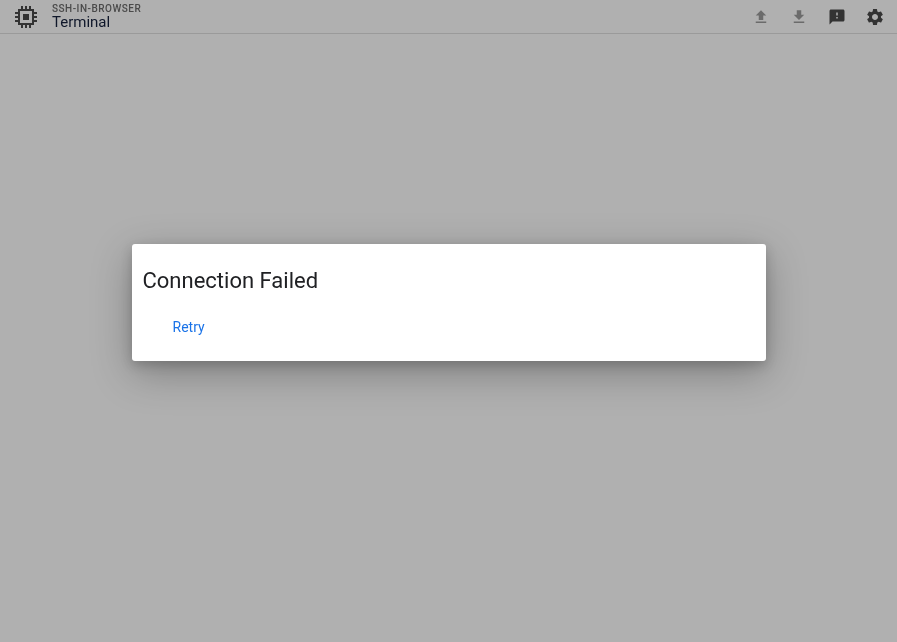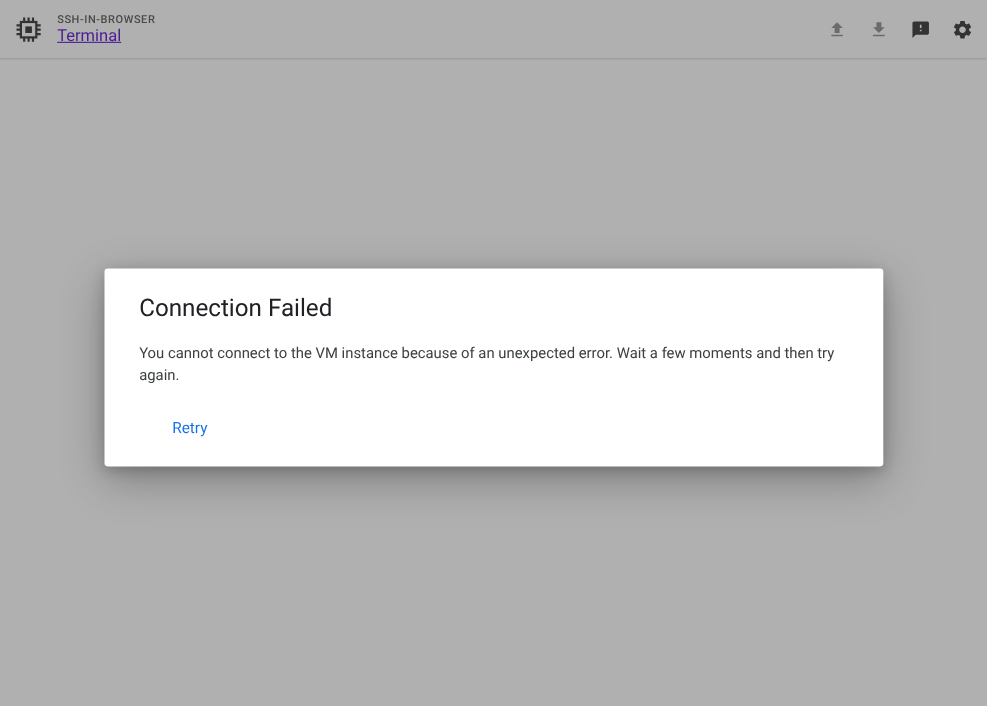--- a/index.html
+++ b/index.html
@@ -10,21 +10,21 @@
     body {
       font-family: 'Roboto', 'Helvetica Neue', Arial, sans-serif;
       background: #b0b0b0;
       width: 897px;
       height: 642px;
       overflow: hidden;
       position: relative;
     }
     .header {
       background: #b0b0b0;
-      height: 54px;
+      height: 34px;
       display: flex;
       align-items: center;
       padding: 0 12px;
       border-bottom: 1px solid #9a9a9a;
     }
     .header-left {
       display: flex;
       align-items: center;
       gap: 12px;
     }
@@ -42,23 +42,22 @@
       line-height: 1.1;
     }
     .header-subtitle {
       font-size: 10px;
       color: #4a4a4a;
       letter-spacing: 0.5px;
       font-weight: 500;
     }
     .header-title {
       font-size: 15px;
-      color: #4c1d95;
+      color: #0f172a;
       font-weight: 400;
-      text-decoration: underline;
     }
     .header-right {
       margin-left: auto;
       display: flex;
       align-items: center;
       gap: 18px;
     }
     .header-icon {
       width: 20px;
       height: 20px;
@@ -77,24 +76,24 @@
       left: 0;
       right: 0;
       bottom: 0;
       display: flex;
       align-items: flex-start;
       justify-content: center;
       padding-top: 198px;
     }
     .dialog {
       background: #fff;
-      width: 708px;
+      width: 634px;
       border-radius: 3px;
       box-shadow: 0 12px 40px rgba(0,0,0,0.28), 0 4px 12px rgba(0,0,0,0.18);
-      padding: 24px 24px 18px 32px;
+      padding: 24px 24px 18px 11px;
     }
     .dialog-title {
       font-size: 22px;
       font-weight: 400;
       color: #202124;
       margin-bottom: 18px;
     }
     .dialog-message {
       font-size: 13.5px;
       color: #3c4043;
@@ -171,18 +170,17 @@
       <svg width="20" height="20" viewBox="0 0 24 24" fill="currentColor">
         <path d="M19.14 12.94c.04-.3.06-.61.06-.94 0-.32-.02-.64-.07-.94l2.03-1.58c.18-.14.23-.41.12-.61l-1.92-3.32c-.12-.22-.37-.29-.59-.22l-2.39.96c-.5-.38-1.03-.7-1.62-.94l-.36-2.54c-.04-.24-.24-.41-.48-.41h-3.84c-.24 0-.43.17-.47.41l-.36 2.54c-.59.24-1.13.57-1.62.94l-2.39-.96c-.22-.08-.47 0-.59.22L2.74 8.87c-.12.21-.08.47.12.61l2.03 1.58c-.05.3-.09.63-.09.94s.02.64.07.94l-2.03 1.58c-.18.14-.23.41-.12.61l1.92 3.32c.12.22.37.29.59.22l2.39-.96c.5.38 1.03.7 1.62.94l.36 2.54c.05.24.24.41.48.41h3.84c.24 0 .44-.17.47-.41l.36-2.54c.59-.24 1.13-.56 1.62-.94l2.39.96c.22.08.47 0 .59-.22l1.92-3.32c.12-.22.07-.47-.12-.61l-2.01-1.58zM12 15.6c-1.98 0-3.6-1.62-3.6-3.6s1.62-3.6 3.6-3.6 3.6 1.62 3.6 3.6-1.62 3.6-3.6 3.6z"></path>
       </svg>
     </div>
   </div>
 </div>
 
 <div class="dialog-backdrop">
   <div class="dialog">
     <h2 class="dialog-title">Connection Failed</h2>
-    <p class="dialog-message">You cannot connect to the VM instance because of an unexpected error. Wait a few moments and then try again.</p>
     <div class="dialog-actions">
       <button class="dialog-button">Retry</button>
     </div>
   </div>
 </div>
 
 </body></html>

